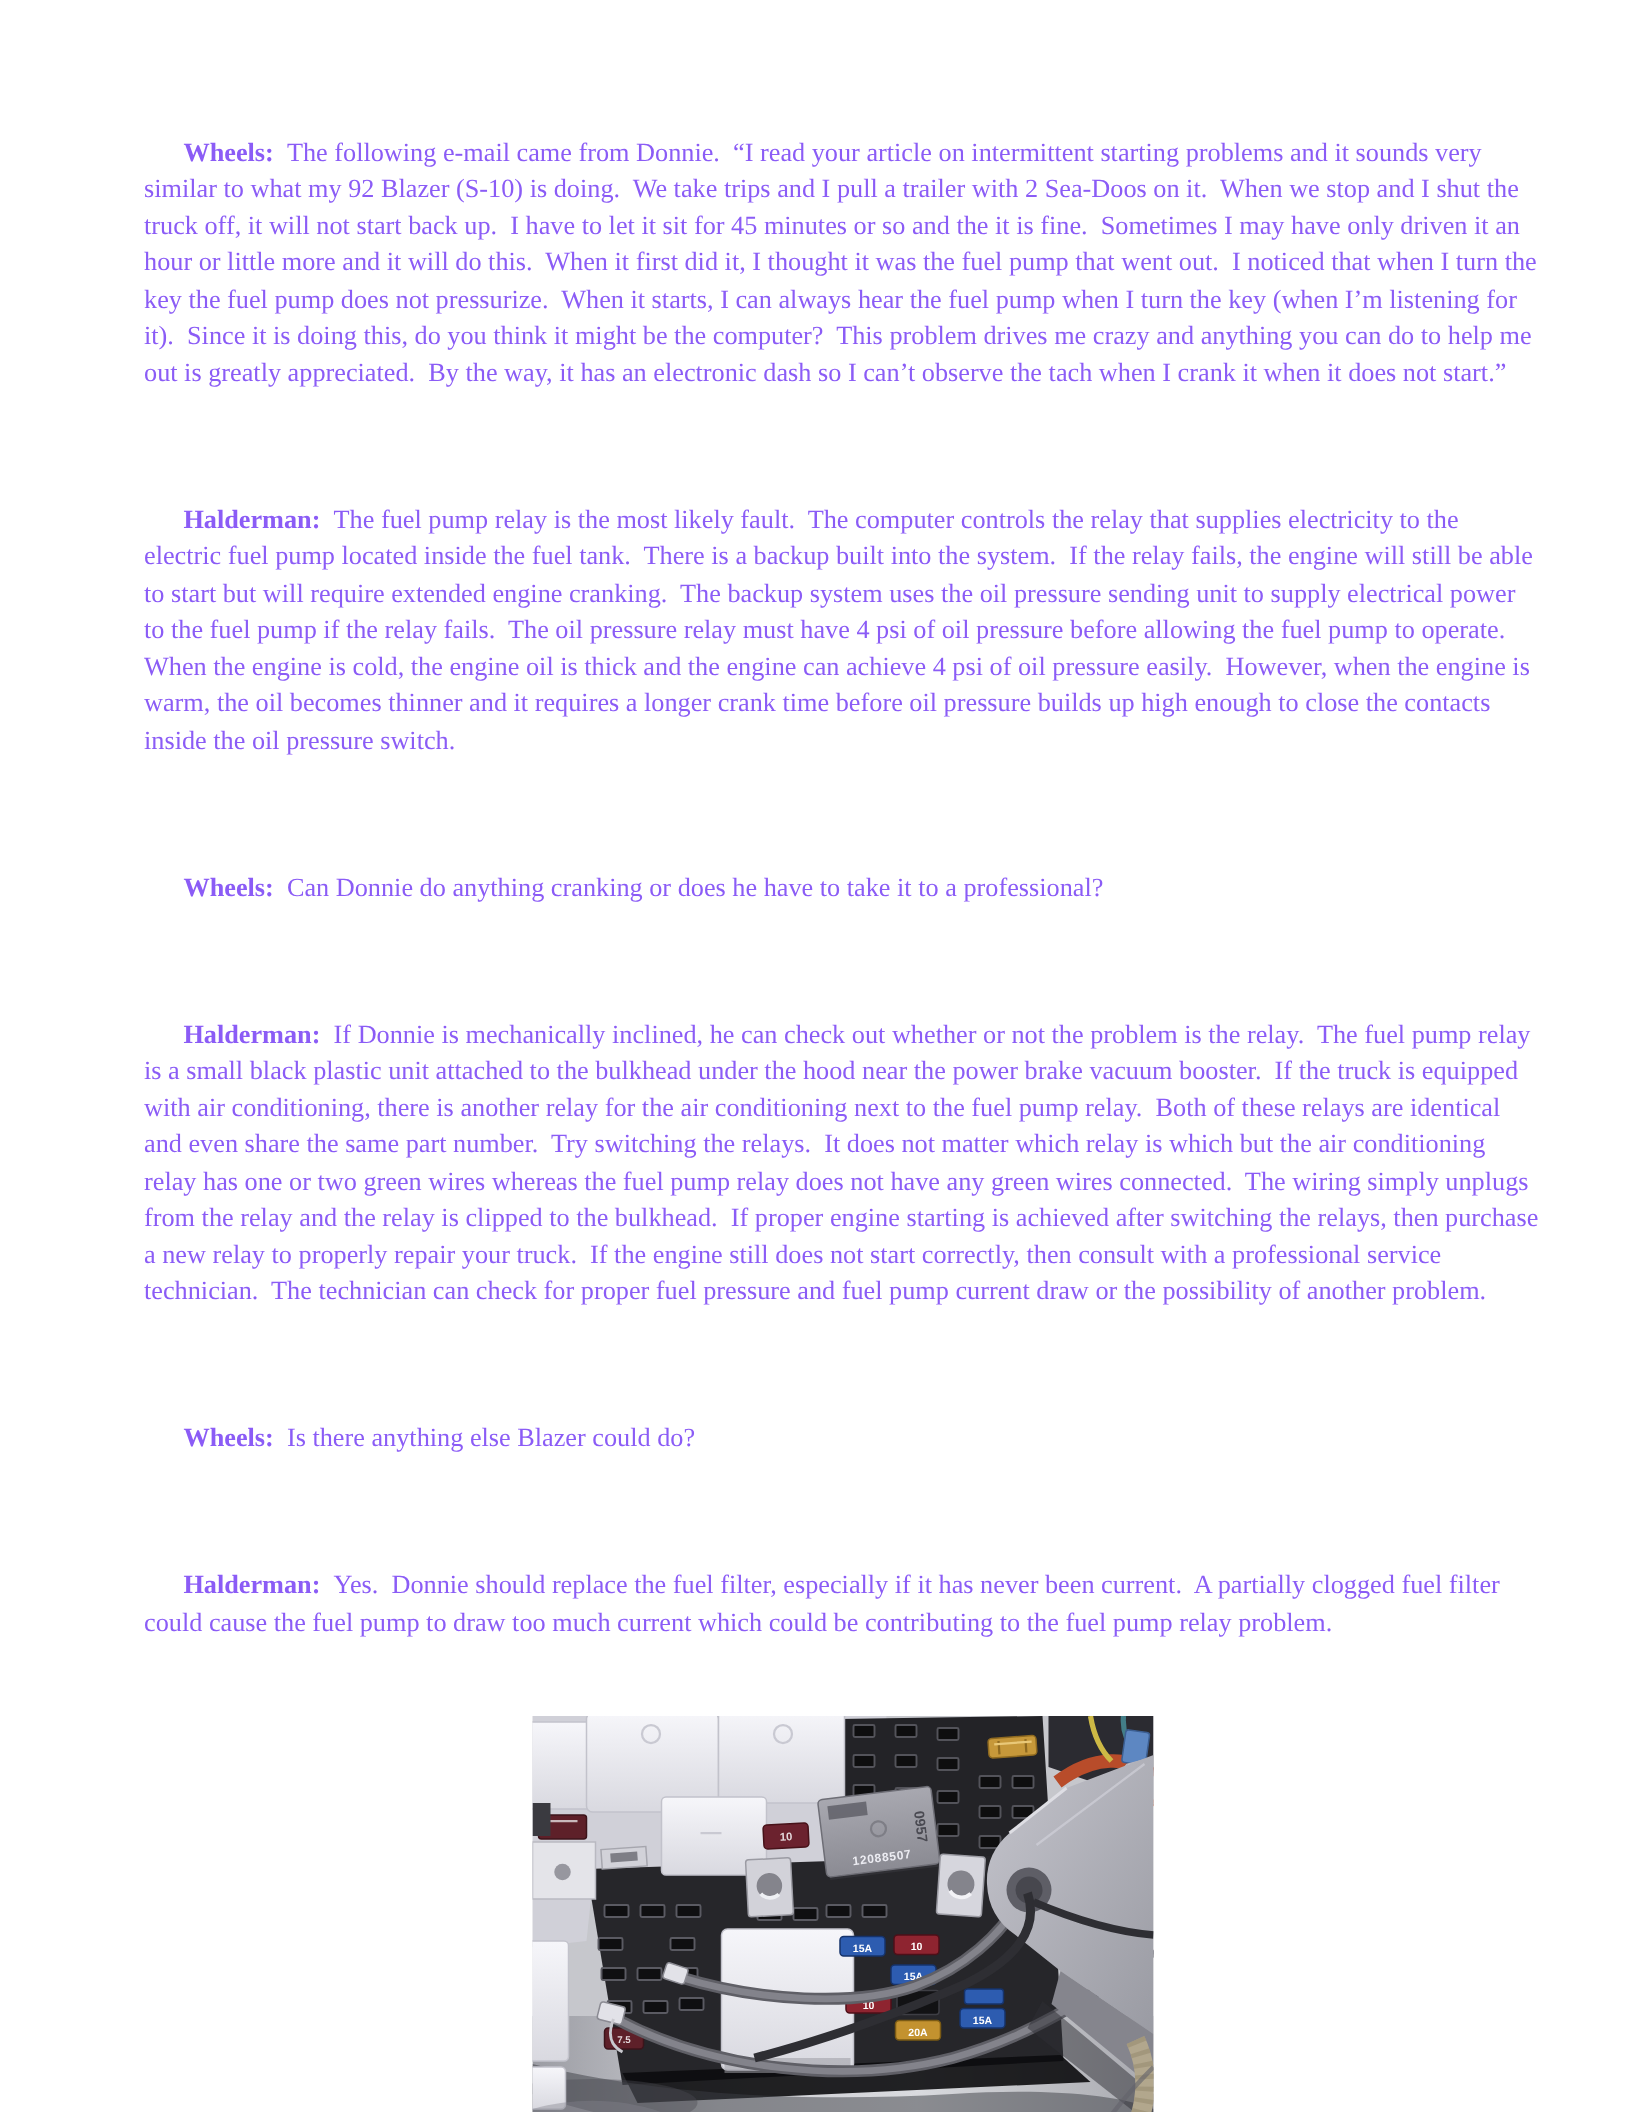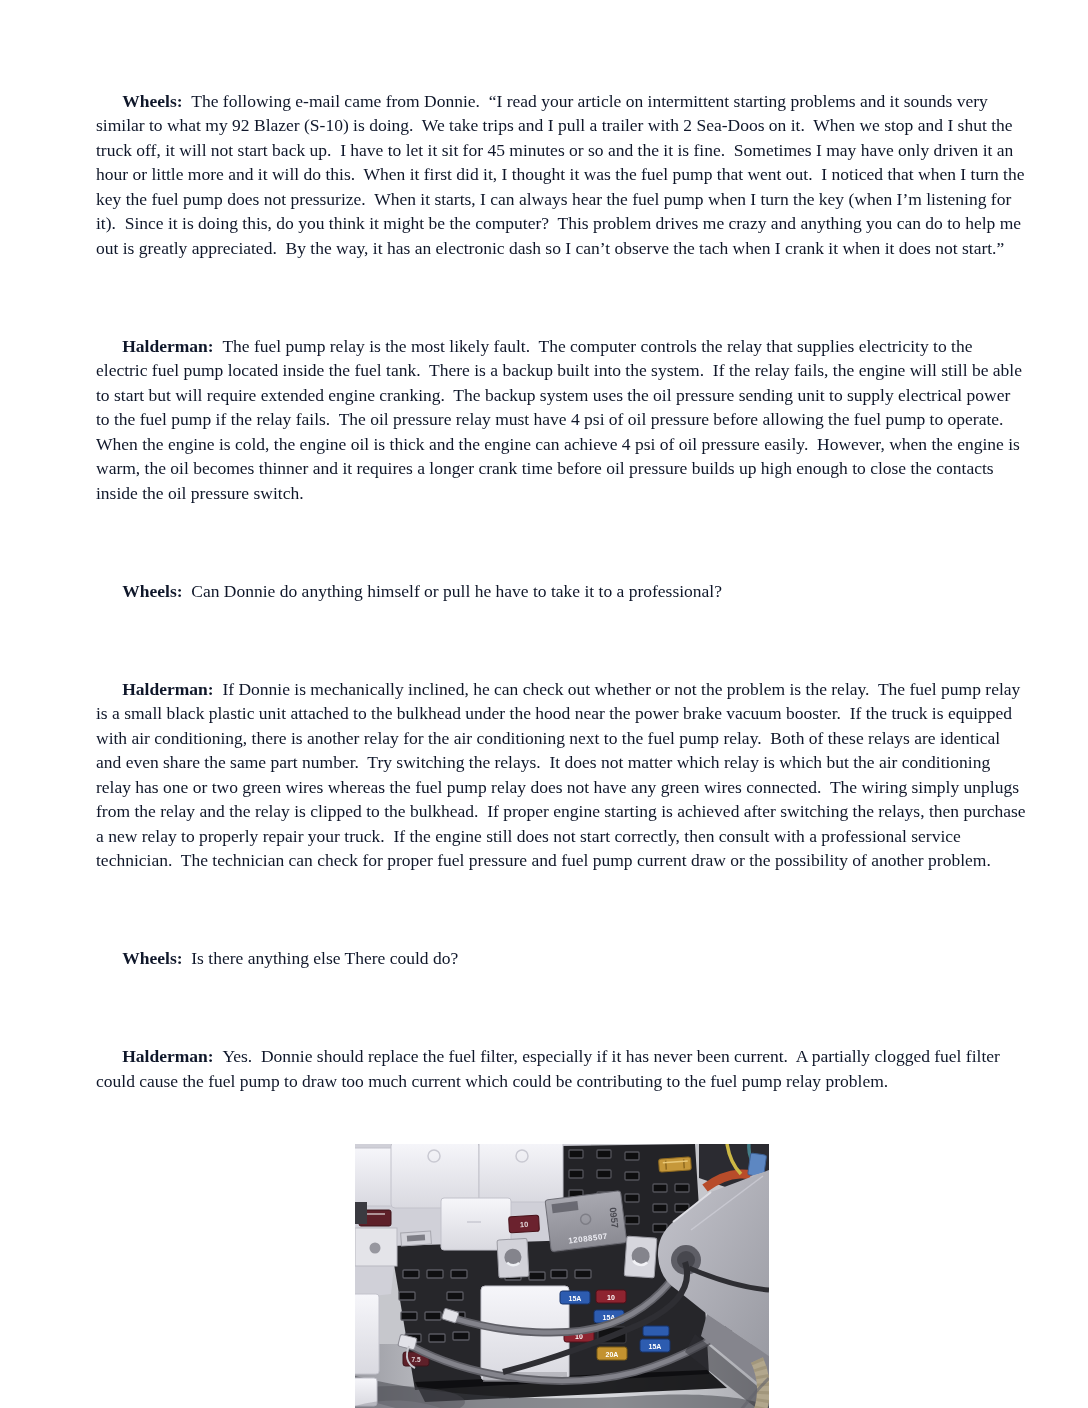--- a/index.html
+++ b/index.html
@@ -1,21 +1,21 @@
 <!DOCTYPE html>
 <html><head>
 <meta charset="utf-8">
 <style>
   html,body { margin:0; padding:0; background:#ffffff; }
   .page {
     width:1088px; height:1408px; box-sizing:border-box;
     padding:64px 60px 0 96px;
     background:#ffffff;
     font-family:"Liberation Serif", serif;
-    font-size:17.5px; line-height:24.5px; color:#0f172a;
+    font-size:17.5px; line-height:24.5px; color:#8b5cf6;
     overflow:hidden;
   }
   .para { margin:0 0 24.5px 0; white-space:pre-wrap; }
   .speaker { font-weight:bold; }
   .speaker::after { content:"  "; }
   figure.photo { margin:26px auto 0 auto; width:414px; height:313px; }
   figure.photo svg { display:block; }
   .svgtext { font-family:"Liberation Sans", sans-serif; font-weight:bold; }
 </style>
 </head>
@@ -24,27 +24,27 @@
 <div class="page">
 
   <section>
     <p class="para">
       <span class="speaker">Wheels:</span><span>The following e-mail came from Donnie.  “I read your article on intermittent starting problems and it sounds very similar to what my 92 Blazer (S-10) is doing.  We take trips and I pull a trailer with 2 Sea-Doos on it.  When we stop and I shut the truck off, it will not start back up.  I have to let it sit for 45 minutes or so and the it is fine.  Sometimes I may have only driven it an hour or little more and it will do this.  When it first did it, I thought it was the fuel pump that went out.  I noticed that when I turn the key the fuel pump does not pressurize.  When it starts, I can always hear the fuel pump when I turn the key (when I’m listening for it).  Since it is doing this, do you think it might be the computer?  This problem drives me crazy and anything you can do to help me out is greatly appreciated.  By the way, it has an electronic dash so I can’t observe the tach when I crank it when it does not start.”</span>
     </p>
     <p class="para">
       <span class="speaker">Halderman:</span><span>The fuel pump relay is the most likely fault.  The computer controls the relay that supplies electricity to the electric fuel pump located inside the fuel tank.  There is a backup built into the system.  If the relay fails, the engine will still be able to start but will require extended engine cranking.  The backup system uses the oil pressure sending unit to supply electrical power to the fuel pump if the relay fails.  The oil pressure relay must have 4 psi of oil pressure before allowing the fuel pump to operate.  When the engine is cold, the engine oil is thick and the engine can achieve 4 psi of oil pressure easily.  However, when the engine is warm, the oil becomes thinner and it requires a longer crank time before oil pressure builds up high enough to close the contacts inside the oil pressure switch.</span>
     </p>
     <p class="para">
-      <span class="speaker">Wheels:</span><span>Can Donnie do anything himself or pull he have to take it to a professional?</span>
+      <span class="speaker">Wheels:</span><span>Can Donnie do anything cranking or does he have to take it to a professional?</span>
     </p>
     <p class="para">
       <span class="speaker">Halderman:</span><span>If Donnie is mechanically inclined, he can check out whether or not the problem is the relay.  The fuel pump relay is a small black plastic unit attached to the bulkhead under the hood near the power brake vacuum booster.  If the truck is equipped with air conditioning, there is another relay for the air conditioning next to the fuel pump relay.  Both of these relays are identical and even share the same part number.  Try switching the relays.  It does not matter which relay is which but the air conditioning relay has one or two green wires whereas the fuel pump relay does not have any green wires connected.  The wiring simply unplugs from the relay and the relay is clipped to the bulkhead.  If proper engine starting is achieved after switching the relays, then purchase a new relay to properly repair your truck.  If the engine still does not start correctly, then consult with a professional service technician.  The technician can check for proper fuel pressure and fuel pump current draw or the possibility of another problem.</span>
     </p>
     <p class="para">
-      <span class="speaker">Wheels:</span><span>Is there anything else There could do?</span>
+      <span class="speaker">Wheels:</span><span>Is there anything else Blazer could do?</span>
     </p>
     <p class="para">
       <span class="speaker">Halderman:</span><span>Yes.  Donnie should replace the fuel filter, especially if it has never been current.  A partially clogged fuel filter could cause the fuel pump to draw too much current which could be contributing to the fuel pump relay problem.</span>
     </p>
   </section>
 
   <figure class="photo">
     <svg width="414" height="313" viewBox="0 0 414 313" xmlns="http://www.w3.org/2000/svg">
       <defs>
         <linearGradient id="gFender" x1="0" y1="0" x2="1" y2="0">

